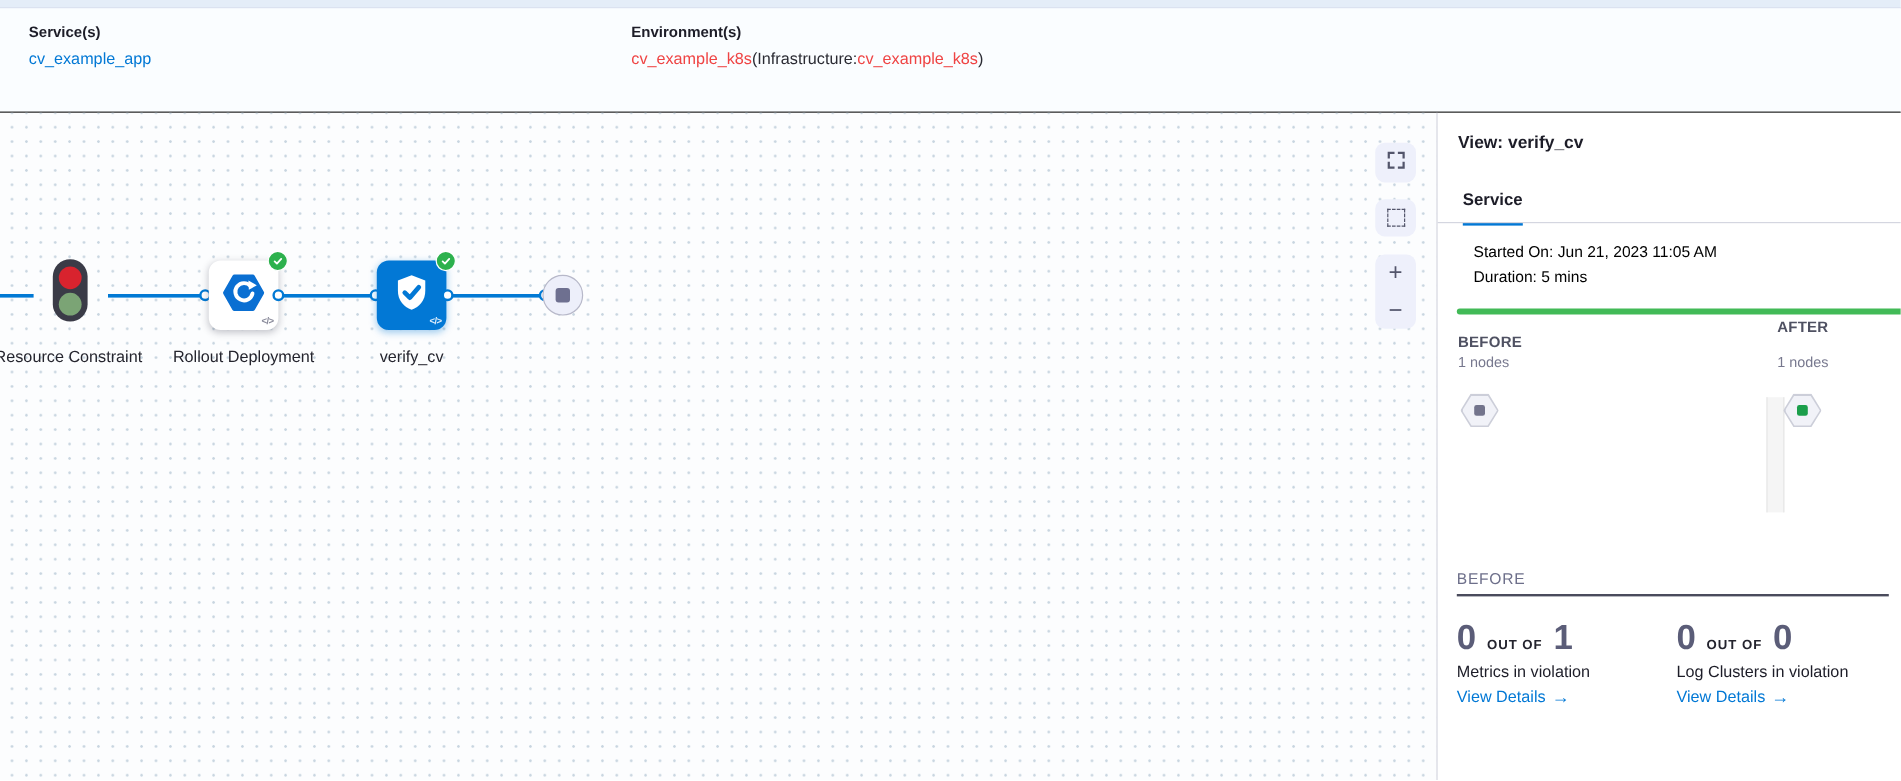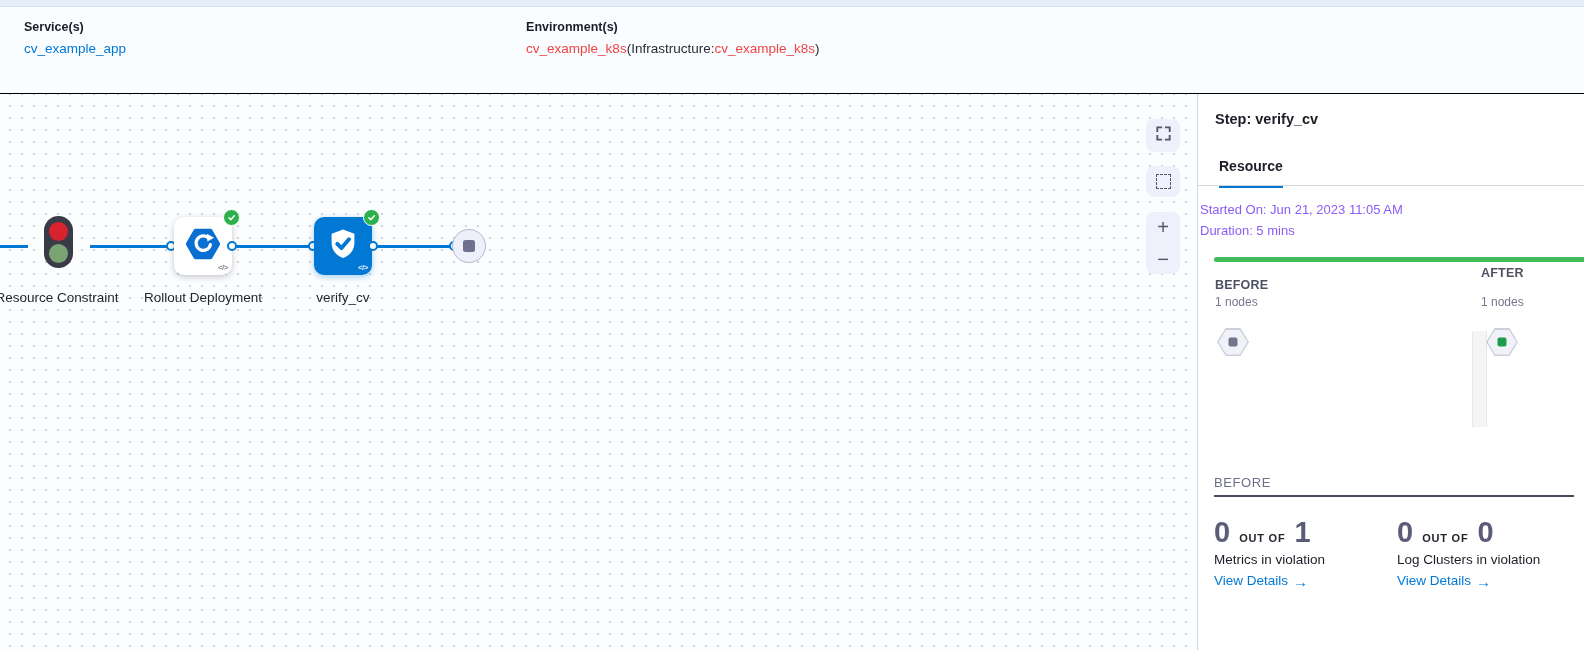--- a/index.html
+++ b/index.html
@@ -69,21 +69,21 @@
   .marquee-box { width:15px; height:15px; border:1.6px dashed #53556b; }
   .zbtn { font-size:20px; line-height:22px; color:#53556b; width:100%; text-align:center;
     cursor:pointer; font-weight:400; }
 
   
   .p-title { position:absolute; top:17px; left:17px; font-size:14.5px; font-weight:600; }
   .tab { position:absolute; top:64px; left:21px; font-size:14px; font-weight:600;
     padding-bottom:11px; border-bottom:3px solid #0278d5; cursor:pointer; }
   .tabs-border { position:absolute; top:91px; left:0; right:0; height:1px; background:#d4d6e0; }
 
-  .meta { position:absolute; left:2px; font-size:13px; color:#8b5cf6; }
+  .meta { position:absolute; left:30px; font-size:13px; color:#000000; }
   .progress { position:absolute; top:163px; left:16px; right:0; height:5px;
     border-radius:3px 0 0 3px; }
 
   .ba-label { position:absolute; font-size:12.5px; font-weight:600; color:#4f5162;
     letter-spacing:.2px; }
   .ba-count { position:absolute; font-size:12px; color:#77788e; }
 
   .hex { position:absolute; width:32px; height:28px; cursor:pointer; }
   .hex-outer { position:absolute; inset:0; background:#ccced9;
     clip-path:polygon(27% 0,73% 0,100% 50%,73% 100%,27% 100%,0 50%); }
@@ -201,23 +201,23 @@
     <div class="ctl marquee">
       <div class="marquee-box"></div>
     </div>
     <div class="ctl zoomgrp">
       <div class="zbtn">+</div>
       <div class="zbtn">−</div>
     </div>
   </div>
 
   <aside class="panel">
-    <div class="p-title">Step: verify_cv</div>
-
-    <div class="tab">Resource</div>
+    <div class="p-title">View: verify_cv</div>
+
+    <div class="tab">Service</div>
     <div class="tabs-border"></div>
 
     <div class="meta" style="top:108px;">Started On: Jun 21, 2023 11:05 AM</div>
     <div class="meta" style="top:129px;">Duration: 5 mins</div>
 
     <div class="progress" style="background:#42ba57;"></div>
 
     <div class="ba-label" style="top:184px; left:17px;">BEFORE</div>
     <div class="ba-count" style="top:201px; left:17px;">1 nodes</div>
     <div class="ba-label" style="top:172px; left:283px;">AFTER</div>

